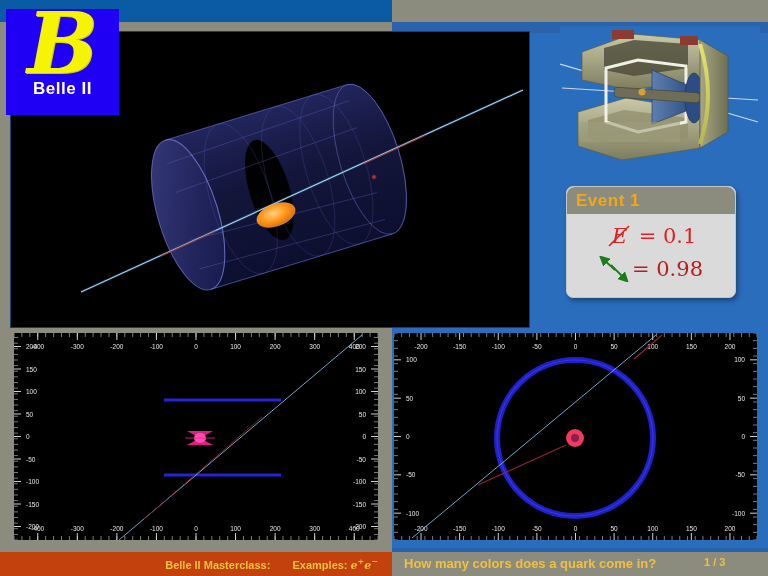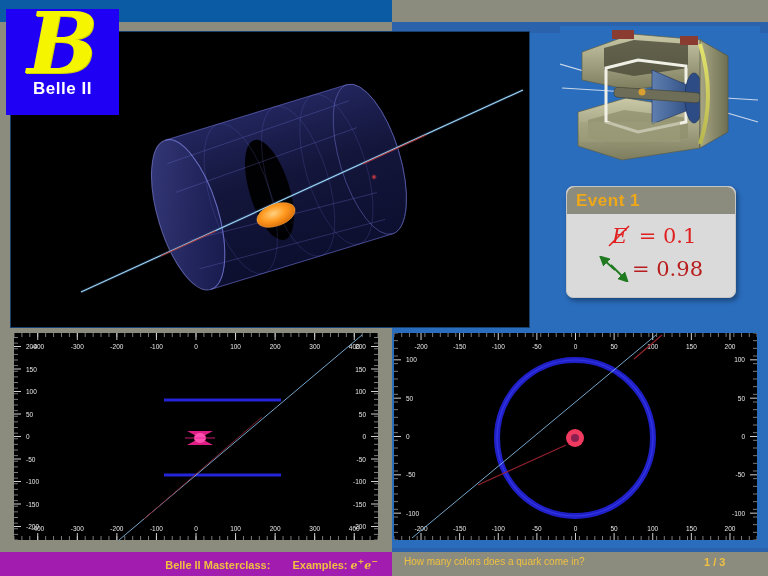--- a/index.html
+++ b/index.html
@@ -127,39 +127,39 @@
     background: #000;
     overflow: hidden;
   }
   #plot-xy { left: 14px; top: 333px; width: 364px; height: 207px; }
   #plot-rz { left: 394px; top: 333px; width: 363px; height: 207px; }
 
   
   #footer { position: absolute; left: 0; top: 548px; width: 768px; height: 28px; }
   #footer-left {
     position: absolute; left: 0; top: 4px; width: 392px; height: 24px;
-    background: #a21caf;
+    background: #c2410c;
     display: flex; align-items: center; justify-content: flex-end;
     box-sizing: border-box; padding-right: 14px;
   }
   #footer-left-inner {
     color: #f0c040; font-size: 11px; font-weight: 700; white-space: nowrap;
   }
   #footer-left-inner .sep { display:inline-block; width: 16px; }
   #footer-right {
     position: absolute; left: 392px; top: 0; width: 376px; height: 28px;
     background: #8c8c7e;
   }
   #footer-right-strip {
     position: absolute; left: 392px; top: 0; width: 376px; height: 4px;
     background: #2a62ac;
   }
   #footer-question {
     position: absolute; left: 404px; top: 8px;
-    color: #f0c040; font-size: 10px; font-weight: 400; white-space: nowrap;
+    color: #f0c040; font-size: 13px; font-weight: 700; white-space: nowrap;
   }
   #footer-page {
     position: absolute; left: 704px; top: 8px;
     color: #f0c040; font-size: 11px; font-weight: 700;
   }
   .sup { font-size: 8px; vertical-align: super; }
   .ital { font-style: italic; font-family: "DejaVu Serif", serif; }
 </style>
 </head>
 <body>

